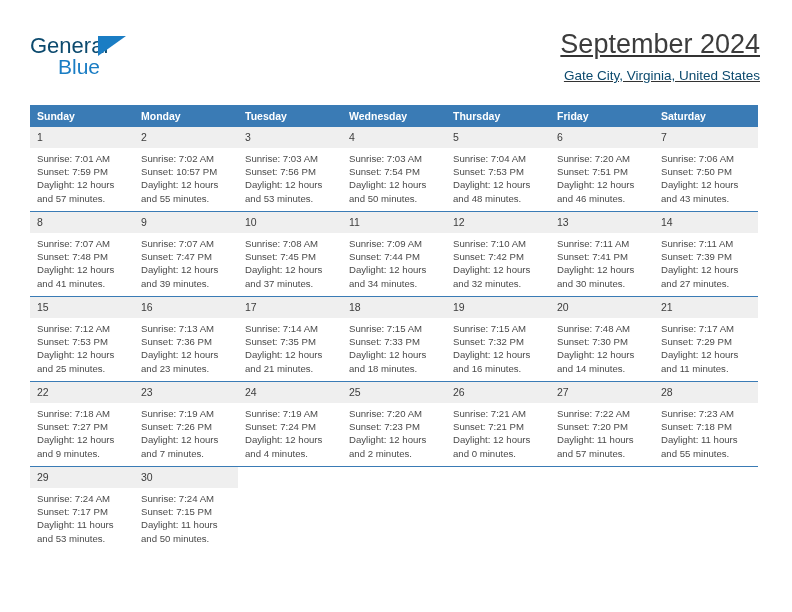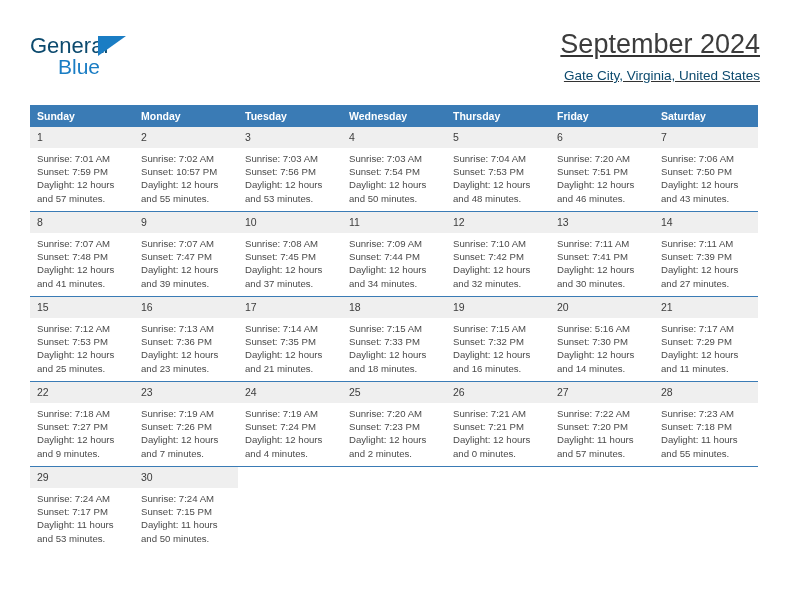--- a/index.html
+++ b/index.html
@@ -394,21 +394,21 @@
                 <div>Sunset: 7:32 PM</div>
                 <div>Daylight: 12 hours</div>
                 <div>and 16 minutes.</div>
               </div>
             </div>
           </td>
           <td>
             <div class="cell">
               <div class="daynum">20</div>
               <div class="details">
-                <div>Sunrise: 5:16 AM</div>
+                <div>Sunrise: 7:48 AM</div>
                 <div>Sunset: 7:30 PM</div>
                 <div>Daylight: 12 hours</div>
                 <div>and 14 minutes.</div>
               </div>
             </div>
           </td>
           <td>
             <div class="cell">
               <div class="daynum">21</div>
               <div class="details">

